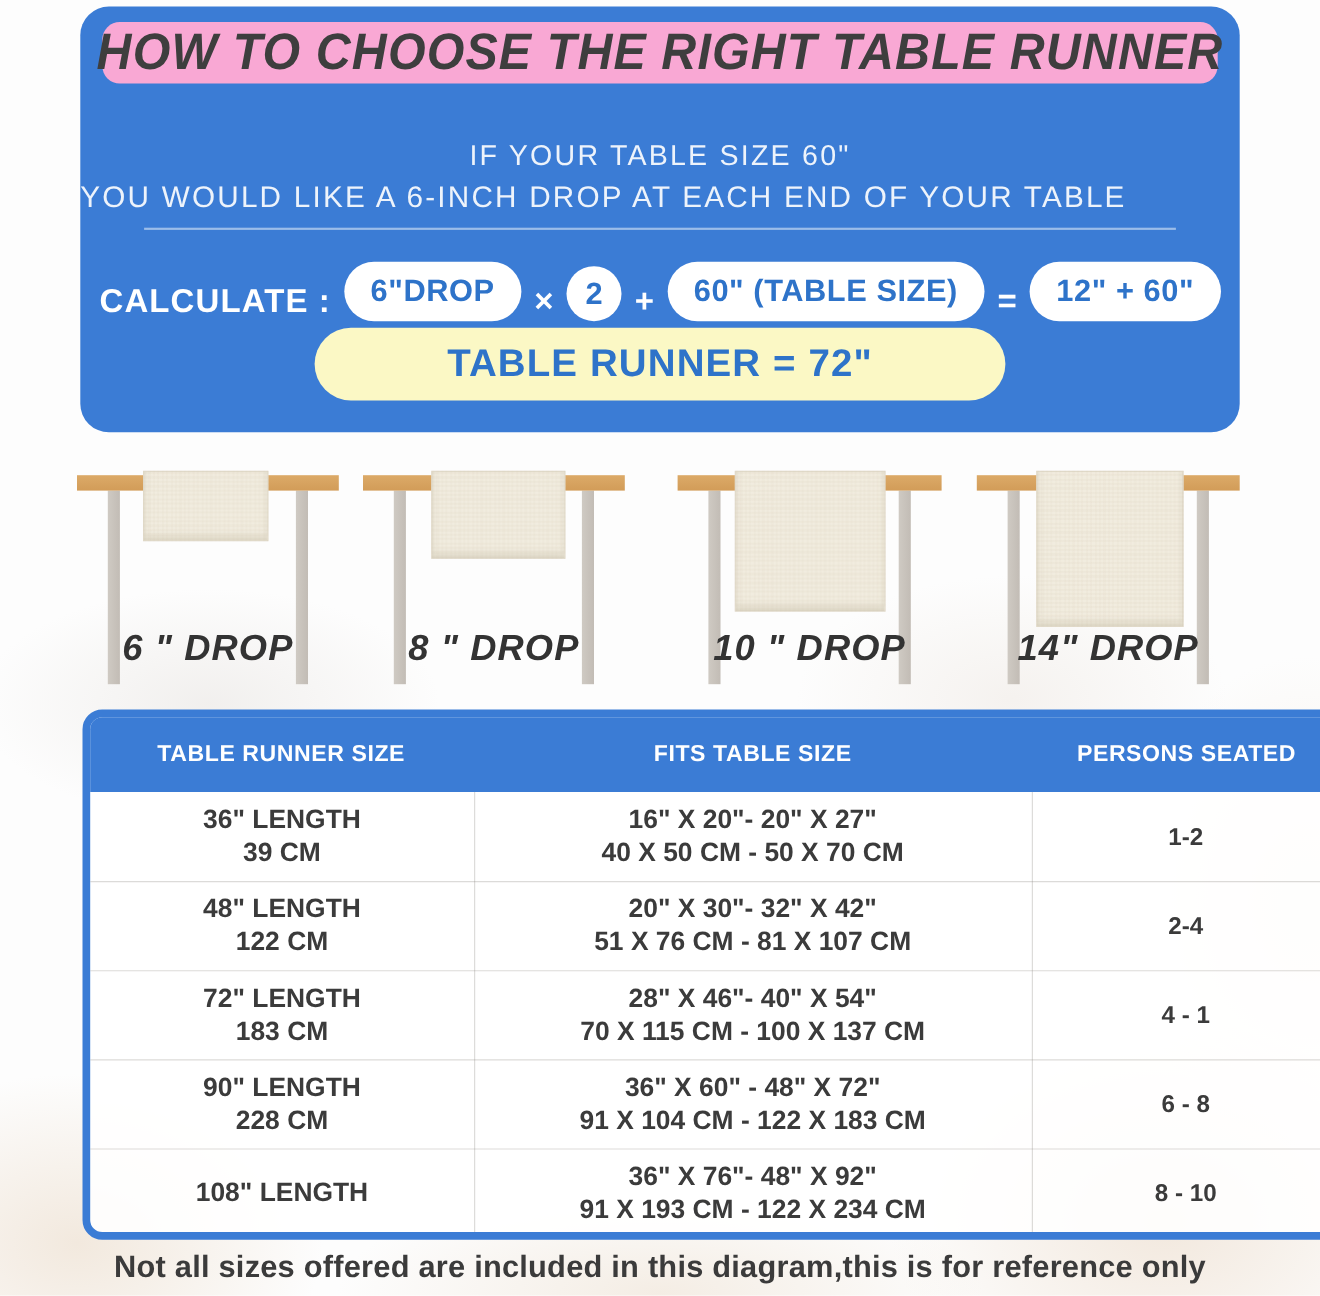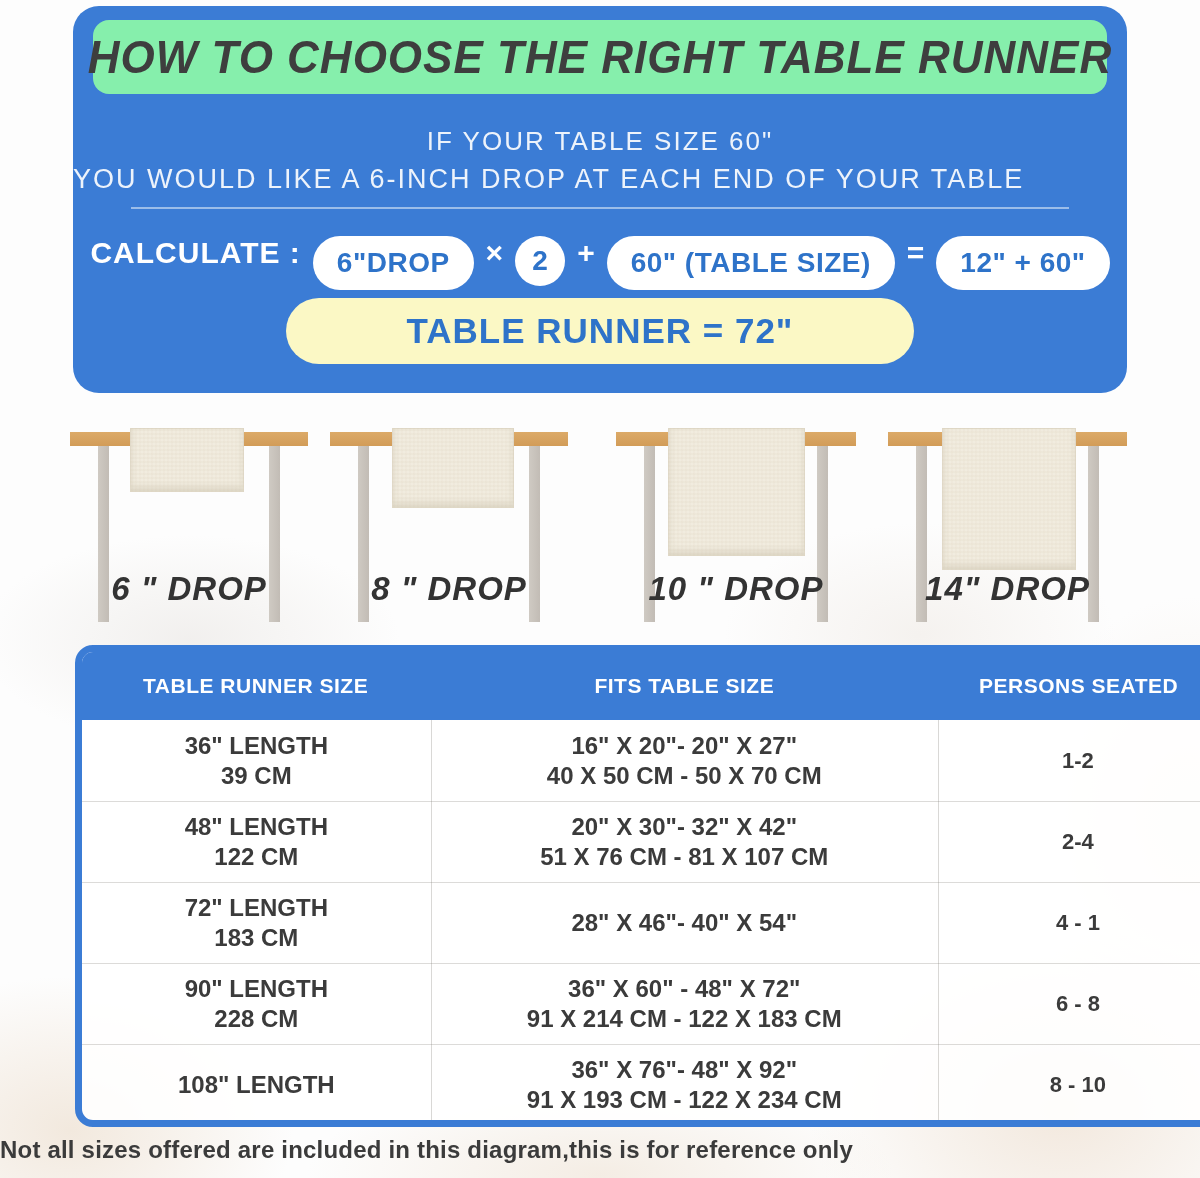--- a/index.html
+++ b/index.html
@@ -13,33 +13,33 @@
       radial-gradient(ellipse 240px 320px at 1190px 820px,  rgba(239,227,214,0.50), transparent 70%),
       radial-gradient(ellipse 420px 140px at 600px 1175px,  rgba(231,213,191,0.40), transparent 70%),
       radial-gradient(ellipse 300px 150px at 190px 640px,   rgba(214,208,202,0.30), transparent 70%),
       radial-gradient(ellipse 280px 160px at 920px 635px,   rgba(226,216,206,0.30), transparent 70%),
       #fdfdfd;
   }
 
   
   .hero { position:absolute; left:73px; top:6px; width:1054px; height:387px;
           background:#3b7cd5; border-radius:26px; }
-  .title-band { position:absolute; left:20px; right:20px; top:14px; height:74px;
-          background:#86efac; border-radius:16px;
+  .title-band { position:absolute; left:20px; right:20px; top:14px; height:56px;
+          background:#f9a8d4; border-radius:16px;
           display:flex; align-items:center; justify-content:center; }
   .title { font-size:44px; font-weight:bold; font-style:italic; color:#3e3e3e;
            letter-spacing:1px; white-space:nowrap; transform:scaleY(1.06); }
   .sub1 { position:absolute; top:120px; left:0; width:100%; text-align:center;
           color:#edf3fb; font-size:26px; letter-spacing:2px; }
   .sub2 { position:absolute; top:158px; left:0; width:100%; text-align:left;
           color:#edf3fb; font-size:27px; letter-spacing:2px; }
   .hero-divider { position:absolute; top:201px; left:58px; right:58px; height:2px;
           background:rgba(235,243,250,0.55); }
   .formula { position:absolute; top:230px; left:0; right:0; height:56px;
-          display:flex; align-items:flex-start; justify-content:center; gap:12px; }
+          display:flex; align-items:flex-end; justify-content:center; gap:12px; }
   .calc-label { color:#ffffff; font-weight:bold; font-size:30px; letter-spacing:1px; white-space:nowrap; }
   .pill { background:#ffffff; color:#2e73c9; font-weight:bold; font-size:28px;
           border-radius:28px; height:54px; display:flex; align-items:center;
           padding:0 24px; white-space:nowrap; letter-spacing:0.5px; }
   .op { color:#ffffff; font-weight:bold; font-size:30px; }
   .mult-circle { width:50px; height:50px; border-radius:50%; background:#ffffff;
           color:#2e73c9; font-weight:bold; font-size:28px;
           display:flex; align-items:center; justify-content:center; flex:0 0 auto; }
   .result-pill { position:absolute; top:292px; left:50%; transform:translateX(-50%);
           width:628px; height:66px; background:#fbf8c5; border-radius:33px;
@@ -90,21 +90,21 @@
           background:rgba(130,125,118,0.30); z-index:1; }
   .vline.v1 { left:29.7%; }
   .vline.v2 { left:72.9%; }
   .trow { height:20%; display:flex; align-items:center; }
   .trow + .trow { border-top:1px solid rgba(130,125,118,0.28); }
   .cell { text-align:center; color:#3b3b3b; font-weight:bold; }
   .cell .ln { font-size:24px; line-height:30px; }
   .cell.col3 .ln { font-size:22px; }
 
   .footer-note { position:absolute; top:1136px; left:0; width:100%;
-          font-size:24px; font-weight:bold; color:#3b3b3b;
+          text-align:center; font-size:28px; font-weight:bold; color:#3b3b3b;
           letter-spacing:0.2px; }
 </style>
 </head>
 <body>
 
 <div class="canvas">
 
   <div class="hero">
     <div class="title-band">
       <div class="title">HOW TO CHOOSE THE RIGHT TABLE RUNNER</div>
@@ -194,34 +194,35 @@
         </div>
       </div>
 
       <div class="trow">
         <div class="cell col1">
           <div class="ln">72" LENGTH</div>
           <div class="ln">183 CM</div>
         </div>
         <div class="cell col2">
           <div class="ln">28" X 46"- 40" X 54"</div>
+          <div class="ln">70 X 115 CM - 100 X 137 CM</div>
         </div>
         <div class="cell col3">
           <div class="ln">4 - 1</div>
         </div>
       </div>
 
       <div class="trow">
         <div class="cell col1">
           <div class="ln">90" LENGTH</div>
           <div class="ln">228 CM</div>
         </div>
         <div class="cell col2">
           <div class="ln">36" X 60" - 48" X 72"</div>
-          <div class="ln">91 X 214 CM - 122 X 183 CM</div>
+          <div class="ln">91 X 104 CM - 122 X 183 CM</div>
         </div>
         <div class="cell col3">
           <div class="ln">6 - 8</div>
         </div>
       </div>
 
       <div class="trow">
         <div class="cell col1">
           <div class="ln">108" LENGTH</div>
         </div>

